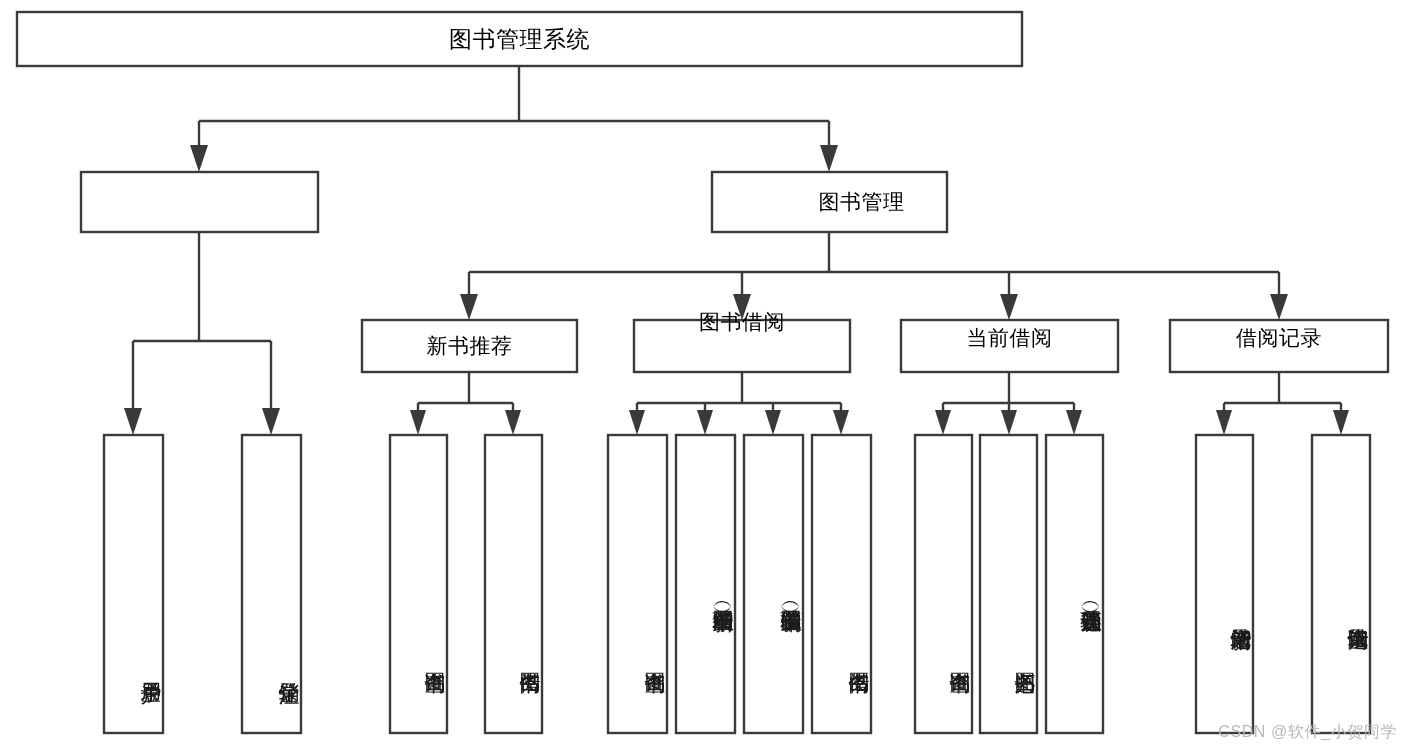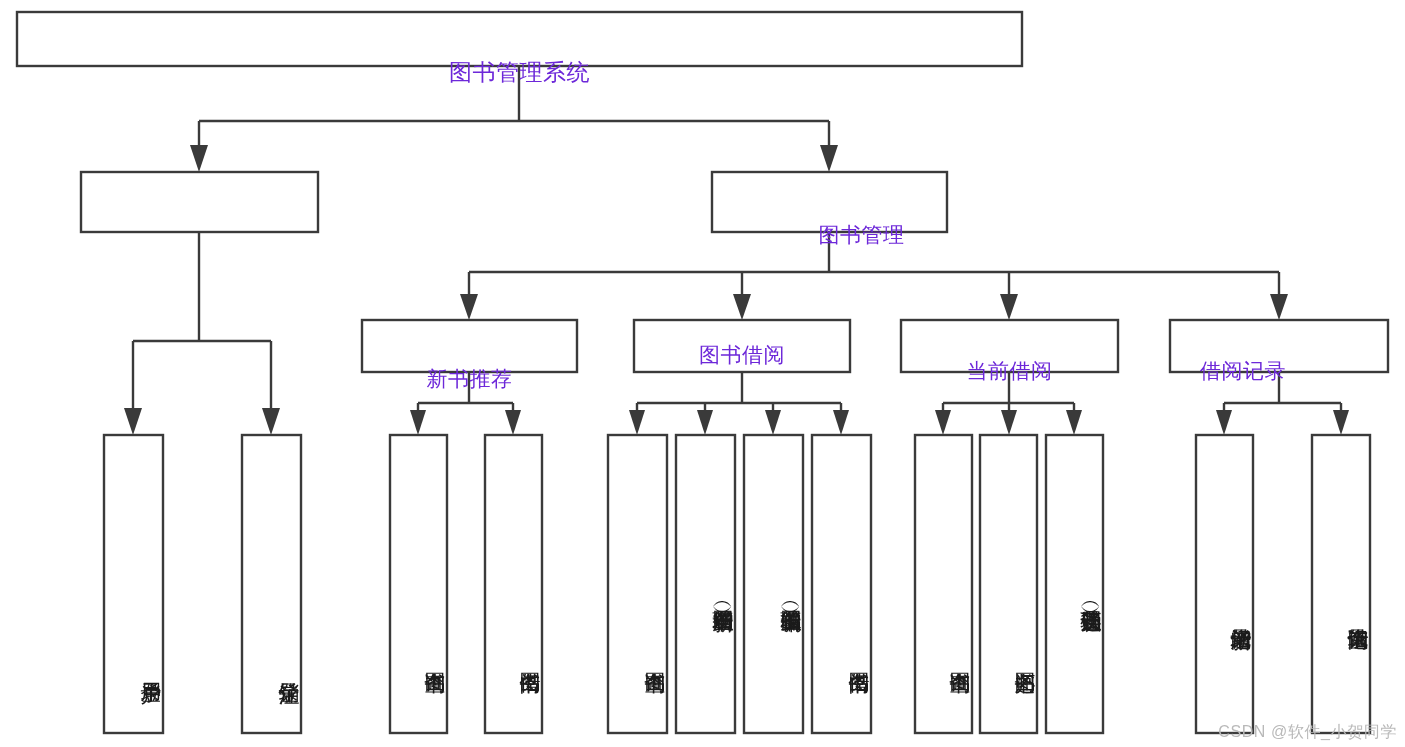--- a/index.html
+++ b/index.html
@@ -39,27 +39,26 @@
   }
   .arrow-head {
     fill: #3a3a3a;
     stroke: none;
   }
   .node-label-h {
     position: absolute;
     display: flex;
     align-items: center;
     justify-content: center;
-    color: #6d28d9;
+    color: #000000;
     font-size: 21px;
     line-height: 1.25;
     letter-spacing: 0.5px;
     white-space: nowrap;
     pointer-events: none;
-    margin-top: 33px;
   }
   .node-label-v {
     position: absolute;
     display: flex;
     align-items: flex-start;
     justify-content: center;
     color: #1b1b1b;
     font-size: 21px;
     line-height: 1.16;
     letter-spacing: 0px;
@@ -180,21 +179,21 @@
     </g>
   </svg>
 
   <div class="node-label-h" style="left:17px;top:12px;width:1005px;height:54px;font-size:23px;">图书管理系统</div>
 
   <div class="node-label-h" style="left:712px;top:172px;width:235px;height:60px;padding-left:32px;">图书管理</div>
 
   <div class="node-label-h" style="left:362px;top:320px;width:215px;height:52px;">新书推荐</div>
   <div class="node-label-h" style="left:634px;top:300px;width:216px;height:44px;">图书借阅</div>
   <div class="node-label-h" style="left:901px;top:320px;width:217px;height:36px;">当前借阅</div>
-  <div class="node-label-h" style="left:1134px;top:320px;width:218px;height:36px;">借阅记录</div>
+  <div class="node-label-h" style="left:1170px;top:320px;width:218px;height:36px;">借阅记录</div>
 
   <div class="node-label-v" style="left:104px;top:435px;width:59px;height:298px;padding-top:82px;">用户登录</div>
   <div class="node-label-v" style="left:242px;top:435px;width:59px;height:298px;padding-top:82px;">注销登录</div>
   <div class="node-label-v" style="left:390px;top:435px;width:57px;height:298px;padding-top:72px;">查询图书</div>
   <div class="node-label-v" style="left:485px;top:435px;width:57px;height:298px;padding-top:72px;">借阅图书</div>
   <div class="node-label-v" style="left:608px;top:435px;width:59px;height:298px;padding-top:72px;">查询图书</div>
   <div class="node-label-v" style="left:676px;top:435px;width:59px;height:298px;padding-top:10px;">新增图书（管理员）</div>
   <div class="node-label-v" style="left:744px;top:435px;width:59px;height:298px;padding-top:10px;">编辑图书（管理员）</div>
   <div class="node-label-v" style="left:812px;top:435px;width:59px;height:298px;padding-top:72px;">借阅图书</div>
   <div class="node-label-v" style="left:915px;top:435px;width:57px;height:298px;padding-top:72px;">查询图书</div>

